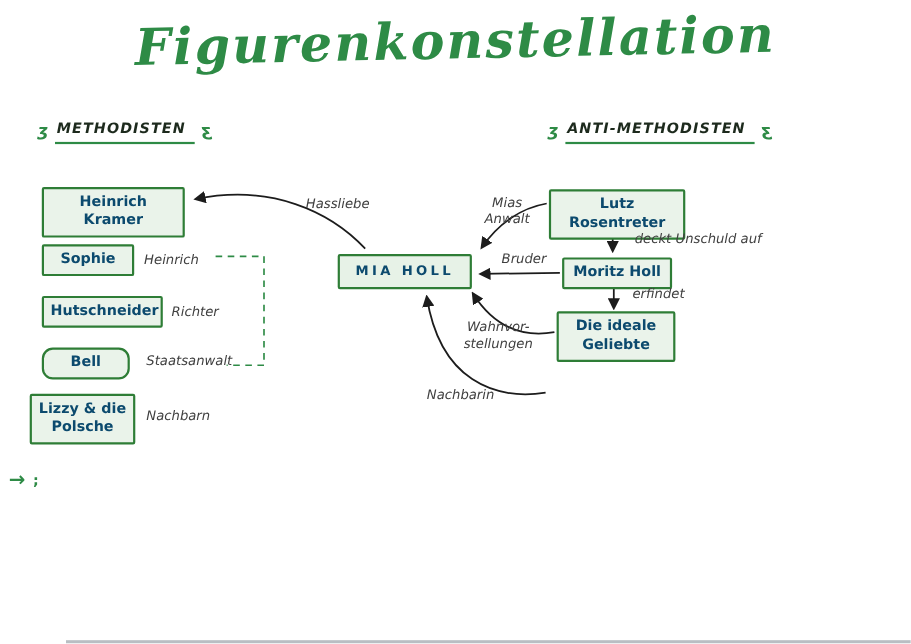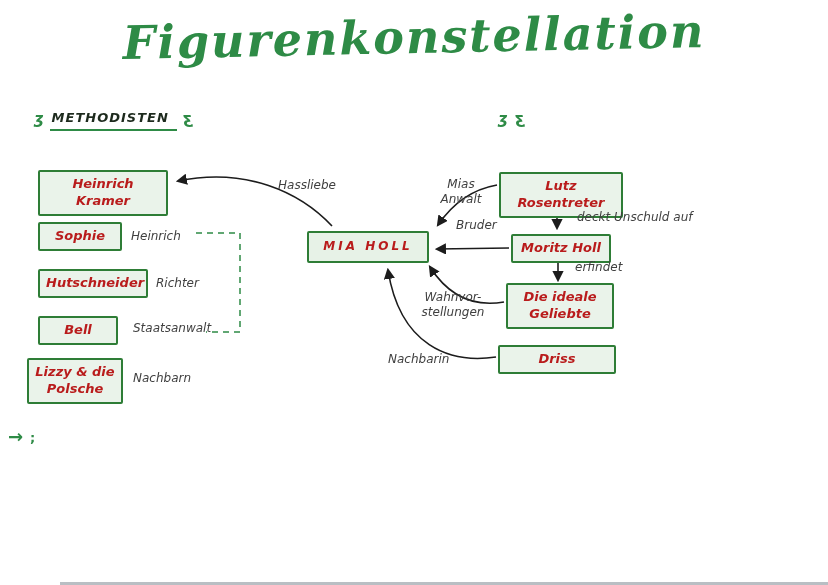--- a/index.html
+++ b/index.html
@@ -20,22 +20,22 @@
     position:absolute; display:flex; align-items:flex-start; gap:5px;
     font-style:italic; font-weight:bold; font-size:13px; color:#1d2a1d;
     letter-spacing:1px; white-space:nowrap;
   }
   .col-header .hdr-label { border-bottom:2.5px solid #2e8b46; padding:0 8px 4px 2px; }
   .squiggle { color:#2e8b46; font-size:15px; font-style:italic; line-height:1; margin-top:2px; }
   .squiggle.flip { transform:scaleX(-1); display:inline-block; }
 
   .node {
     position:absolute; background:#eaf3ea; border:2px solid #2e7d36; border-radius:2px;
-    padding:4px 6px; font-weight:bold; font-size:13px; color:#b91c1c;
-    text-align:center; line-height:1.3;font-style:italic;
+    padding:4px 6px; font-weight:bold; font-size:13px; color:#0c4a6e;
+    text-align:center; line-height:1.3;
   }
   .node.center {
     font-size:12px; letter-spacing:3px; padding:6px 10px; border-width:2.5px;
     background:#e7f2e7;
   }
 
   .hand {
     position:absolute; font-style:italic; font-size:12px; color:#404040;
     line-height:1.25; white-space:nowrap;
   }
@@ -65,20 +65,21 @@
   <div class="title">Figurenkonstellation</div>
 
   <div class="col-header" style="left:34px; top:110px;">
     <span class="squiggle">ʒ</span>
     <span class="hdr-label">METHODISTEN</span>
     <span class="squiggle flip">ʒ</span>
   </div>
 
   <div class="col-header" style="left:498px; top:110px;">
     <span class="squiggle">ʒ</span>
+    <span class="hdr-label">ANTI-METHODISTEN</span>
     <span class="squiggle flip">ʒ</span>
   </div>
 
   <svg class="arrows" width="828" height="585" viewBox="0 0 828 585">
     <defs>
       <marker id="arrowhead" viewBox="0 0 10 10" refX="8" refY="5" markerWidth="7" markerHeight="7" orient="auto-start-reverse">
         <path d="M 0 0 L 10 5 L 0 10 z" fill="#1c1c1c"></path>
       </marker>
     </defs>
 
@@ -100,43 +101,42 @@
   </svg>
 
   <div class="node" style="left:38px; top:170px; width:130px;">Heinrich Kramer</div>
 
   <div class="node" style="left:38px; top:222px; width:84px;">Sophie</div>
   <div class="hand" style="left:131px; top:229px;">Heinrich</div>
 
   <div class="node" style="left:38px; top:269px; width:110px;">Hutschneider</div>
   <div class="hand" style="left:156px; top:276px;">Richter</div>
 
-  <div class="node" style="left:38px; top:316px; width:80px;">Bell</div>
+  <div class="node" style="left:38px; top:316px; width:80px;border-radius:10px;">Bell</div>
   <div class="hand" style="left:133px; top:321px;">Staatsanwalt</div>
 
   <div class="node" style="left:27px; top:358px; width:96px;">Lizzy &amp; die Polsche</div>
   <div class="hand" style="left:133px; top:371px;">Nachbarn</div>
 
   <div class="node center" style="left:307px; top:231px; width:122px;">MIA HOLL</div>
 
   <div class="node" style="left:511px; top:234px; width:100px;">Moritz Holl</div>
 
   <div class="node" style="left:499px; top:172px; width:124px;">Lutz Rosentreter</div>
 
   <div class="node" style="left:506px; top:283px; width:108px;">Die ideale Geliebte</div>
 
-  <div class="node" style="left:498px; top:345px; width:118px;">Driss</div>
 
   <div class="hand" style="left:278px; top:178px;">Hassliebe</div>
 
   <div class="hand wrap" style="left:435px; top:177px; width:52px;">Mias Anwalt</div>
 
   <div class="hand" style="left:577px; top:210px;">deckt Unschuld auf</div>
 
-  <div class="hand" style="left:456px; top:218px;text-align:right;">Bruder</div>
+  <div class="hand" style="left:456px; top:228px;text-align:right;">Bruder</div>
 
   <div class="hand" style="left:575px; top:260px;">erfindet</div>
 
   <div class="hand wrap" style="left:418px; top:290px; width:70px;">Wahnvor-stellungen</div>
 
   <div class="hand" style="left:388px; top:352px;">Nachbarin</div>
 
   <span class="note-arrow">→</span>
   <span class="note-mark">;</span>
 

